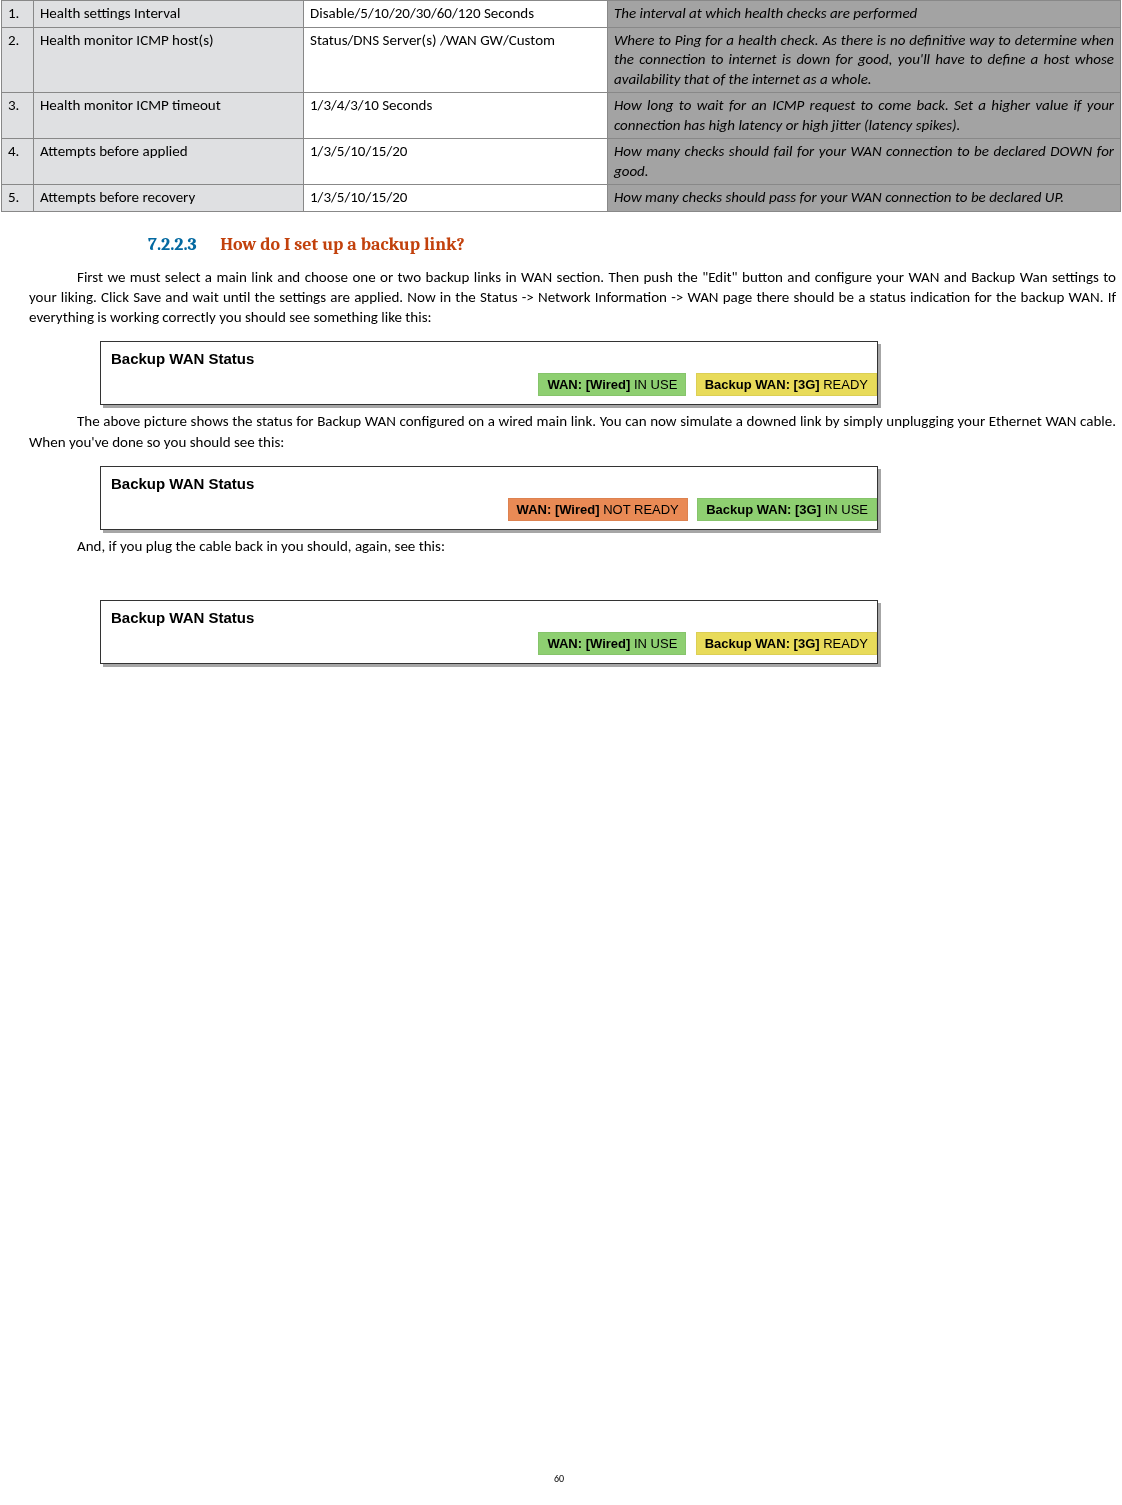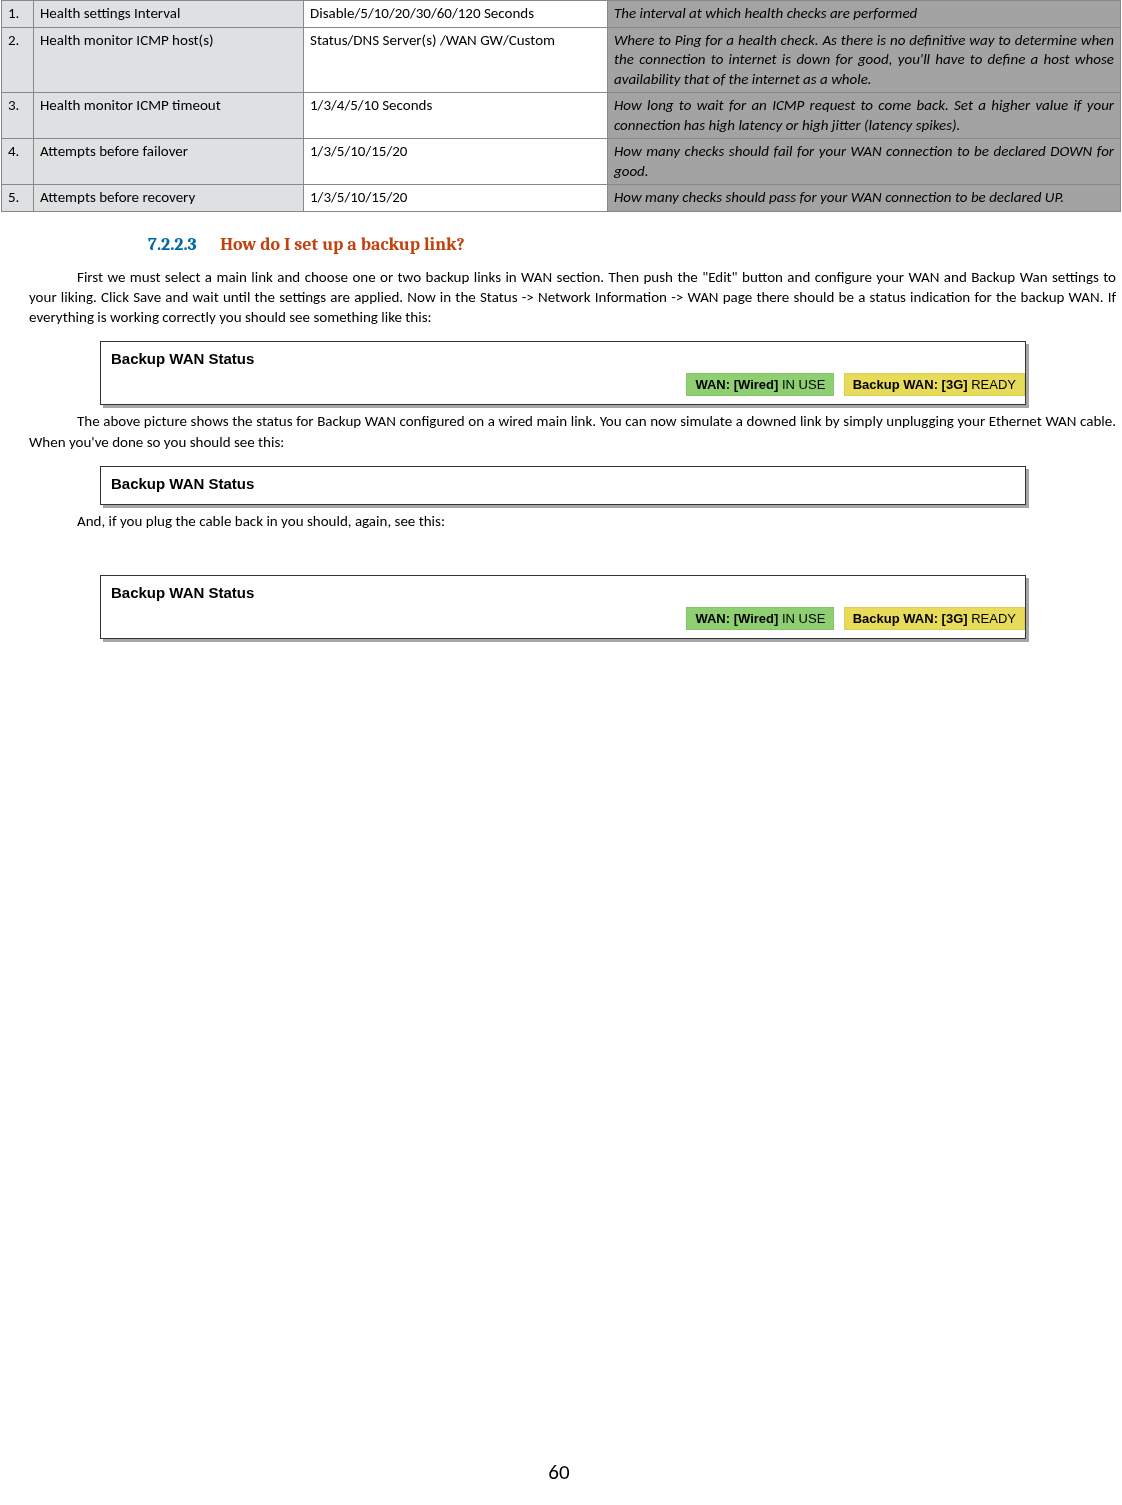--- a/index.html
+++ b/index.html
@@ -47,21 +47,21 @@
   }
   .body-text {
     padding: 0 6px 0 4px;
     font-size: 15px;
     line-height: 1.35;
     text-align: justify;
     margin-left: 25px;
   }
   .first-indent { text-indent: 48px; }
   .status-wrap {
-    width: 926px;
+    width: 778px;
     margin: 14px 0 6px 100px;
     border: 1px solid #333;
     box-shadow: 3px 3px 0 rgba(0,0,0,0.35);
     background: #fff;
     padding-bottom: 6px;
   }
   .status-title {
     font-family: Verdana, Arial, sans-serif;
     font-weight: bold;
     font-size: 15px;
@@ -81,21 +81,21 @@
   }
   .badge strong { font-weight: bold; }
   .c-green  { background: #8ecf71; }
   .c-yellow { background: #e8db5a; }
   .c-orange { background: #e98a55; }
   .page-num {
     position: absolute;
     bottom: 20px;
     width: 1118px;
     text-align: center;
-    font-size: 21px;
+    font-size: 10px;
   }
 </style>
 </head>
 <body>
 
 <table class="settings">
   <tbody>
     <tr>
       <td class="col-num">1.</td>
       <td class="col-name">Health settings Interval</td>
@@ -104,26 +104,26 @@
     </tr>
     <tr>
       <td class="col-num">2.</td>
       <td class="col-name">Health monitor ICMP host(s)</td>
       <td class="col-opts">Status/DNS Server(s) /WAN GW/Custom</td>
       <td class="col-desc">Where to Ping for a health check. As there is no definitive way to determine when the connection to internet is down for good, you'll have to define a host whose availability that of the internet as a whole.</td>
     </tr>
     <tr>
       <td class="col-num">3.</td>
       <td class="col-name">Health monitor ICMP timeout</td>
-      <td class="col-opts">1/3/4/5/10 Seconds</td>
+      <td class="col-opts">1/3/4/3/10 Seconds</td>
       <td class="col-desc">How long to wait for an ICMP request to come back. Set a higher value if your connection has high latency or high jitter (latency spikes).</td>
     </tr>
     <tr>
       <td class="col-num">4.</td>
-      <td class="col-name">Attempts before failover</td>
+      <td class="col-name">Attempts before applied</td>
       <td class="col-opts">1/3/5/10/15/20</td>
       <td class="col-desc">How many checks should fail for your WAN connection to be declared DOWN for good.</td>
     </tr>
     <tr>
       <td class="col-num">5.</td>
       <td class="col-name">Attempts before recovery</td>
       <td class="col-opts">1/3/5/10/15/20</td>
       <td class="col-desc">How many checks should pass for your WAN connection to be declared UP.</td>
     </tr>
   </tbody>
@@ -147,20 +147,30 @@
       <strong>Backup WAN: [3G]</strong>
       <span>READY</span>
     </span>
   </div>
 </div>
 
 <p class="body-text first-indent">The above picture shows the status for Backup WAN configured on a wired main link. You can now simulate a downed link by simply unplugging your Ethernet WAN cable. When you've done so you should see this:</p>
 
 <div class="status-wrap">
   <div class="status-title">Backup WAN Status</div>
+  <div class="status-line">
+    <span class="badge c-orange">
+      <strong>WAN: [Wired]</strong>
+      <span>NOT READY</span>
+    </span>
+    <span class="badge c-green">
+      <strong>Backup WAN: [3G]</strong>
+      <span>IN USE</span>
+    </span>
+  </div>
 </div>
 
 <p class="body-text first-indent">And, if you plug the cable back in you should, again, see this:</p>
 
 <div class="status-wrap" style="margin-top:44px;">
   <div class="status-title">Backup WAN Status</div>
   <div class="status-line">
     <span class="badge c-green">
       <strong>WAN: [Wired]</strong>
       <span>IN USE</span>

